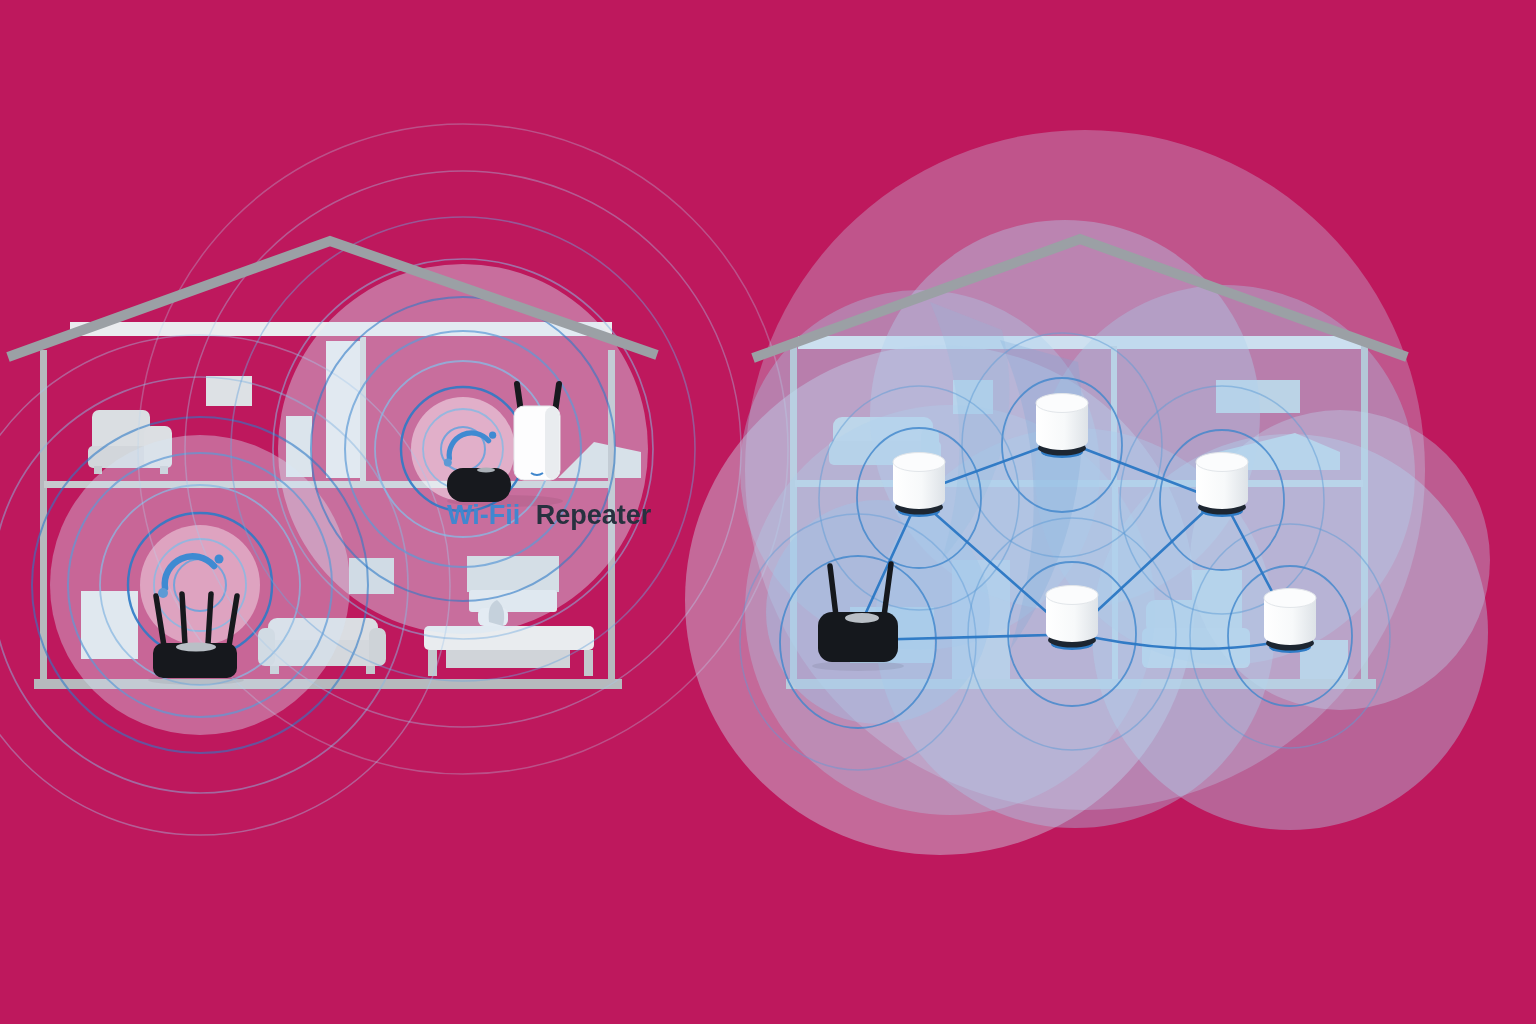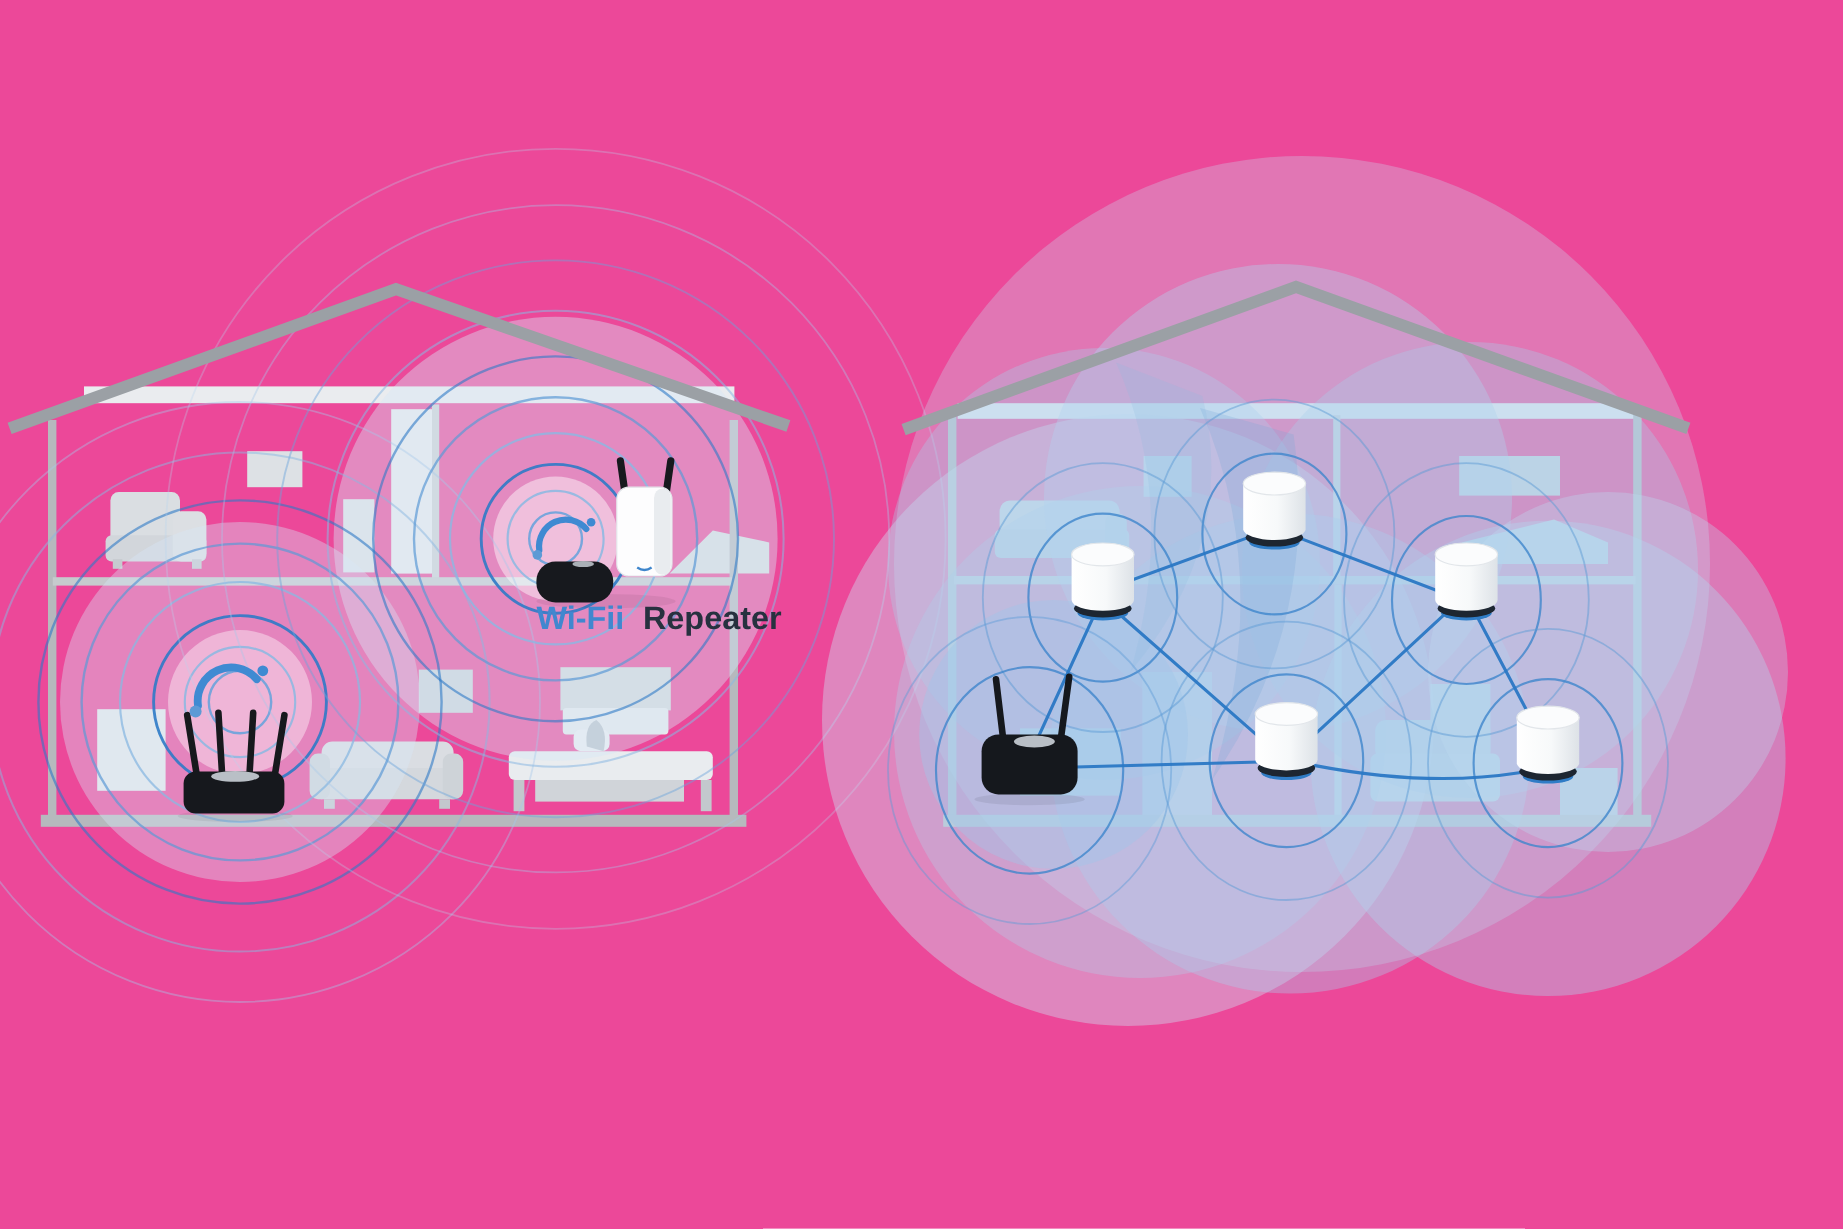--- a/index.html
+++ b/index.html
@@ -1,16 +1,16 @@
 <!DOCTYPE html>
 <html><head>
 <meta charset="utf-8">
 <style>
   html,body{margin:0;padding:0;background:#ffffff;}
-  .stage{position:relative;width:1536px;height:1024px;background:#ec4899;overflow:hidden;
+  .stage{position:relative;width:1536px;height:1024px;background:#be185d;overflow:hidden;
          font-family:"Liberation Sans", sans-serif;}
   svg{display:block;}
   text{font-family:"Liberation Sans", sans-serif;}
 </style>
 </head>
 <body>
 
 <div class="stage">
 <svg width="1536" height="1024" viewBox="0 0 1536 1024">
   <defs>

